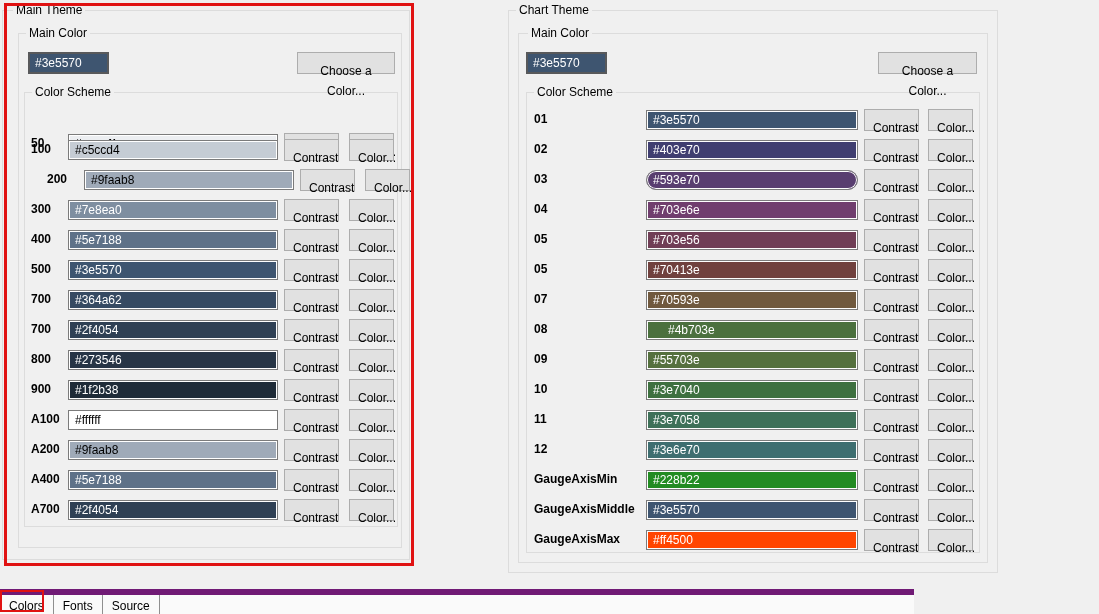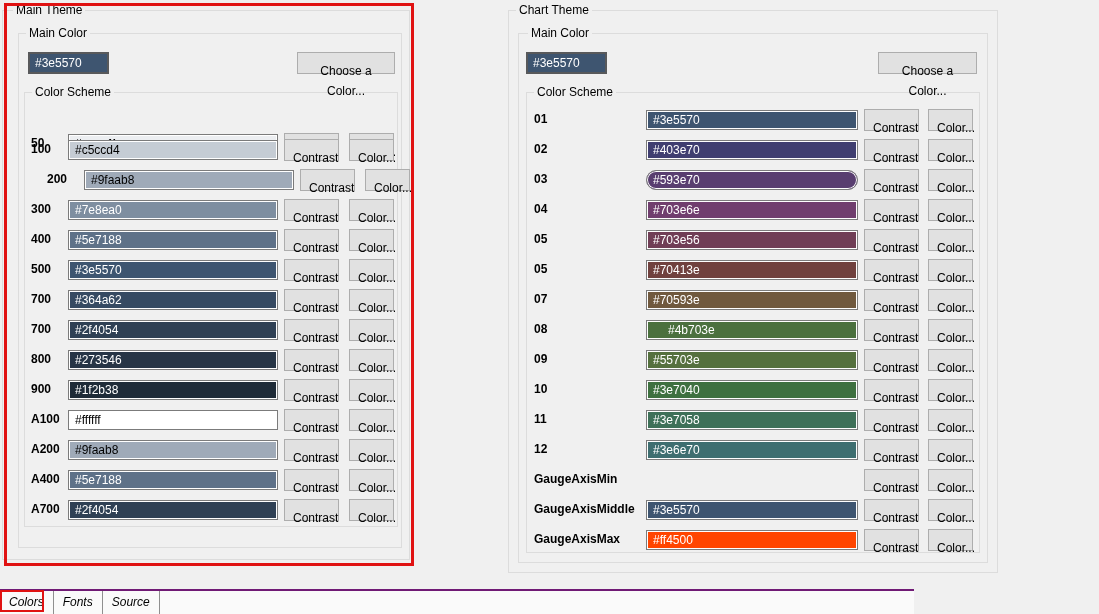--- a/index.html
+++ b/index.html
@@ -38,21 +38,21 @@
   .p0 .row-contrast{left:259px;}
   .p0 .row-color{left:324px;}
   
   .p1 .row-label{left:7px;width:110px;}
   .p1 .row-field{left:119px;width:212px;}
   .p1 .row-contrast{left:337px;}
   .p1 .row-color{left:401px;}
 
   .tabbar{
     position:absolute;left:0;top:589px;width:914px;height:25px;
-    background:#fafafa;border-top:2px solid #701a75;box-sizing:border-box;font-style:italic;
+    background:#fafafa;border-top:6px solid #701a75;box-sizing:border-box;
   }
   .tabbar .tabs{display:flex;height:23px;}
   .tab{
     height:23px;line-height:22px;padding:0 9px;
     border-right:1px solid #8f8f8f;background:transparent;white-space:nowrap;
   }
   .annotation{
     position:absolute;box-sizing:border-box;border:3px solid #e01212;
     pointer-events:none;z-index:50;background:transparent;
   }
@@ -227,20 +227,21 @@
       <button class="btn row-color">Color...</button>
     </div>
     <div class="cs-row" style="top: 346px;">
       <span class="row-label">12</span>
       <input class="color-field row-field" readonly="" value="#3e6e70" style="background: rgb(62, 110, 112); color: rgb(255, 255, 255);">
       <button class="btn row-contrast">Contrast</button>
       <button class="btn row-color">Color...</button>
     </div>
     <div class="cs-row" style="top: 376px;">
       <span class="row-label">GaugeAxisMin</span>
+      <input class="color-field row-field" readonly="" value="#228b22" style="background: rgb(34, 139, 34); color: rgb(255, 255, 255);">
       <button class="btn row-contrast">Contrast</button>
       <button class="btn row-color">Color...</button>
     </div>
     <div class="cs-row" style="top: 406px;">
       <span class="row-label">GaugeAxisMiddle</span>
       <input class="color-field row-field" readonly="" value="#3e5570" style="background: rgb(62, 85, 112); color: rgb(255, 255, 255);">
       <button class="btn row-contrast">Contrast</button>
       <button class="btn row-color">Color...</button>
     </div>
     <div class="cs-row" style="top: 436px;">

